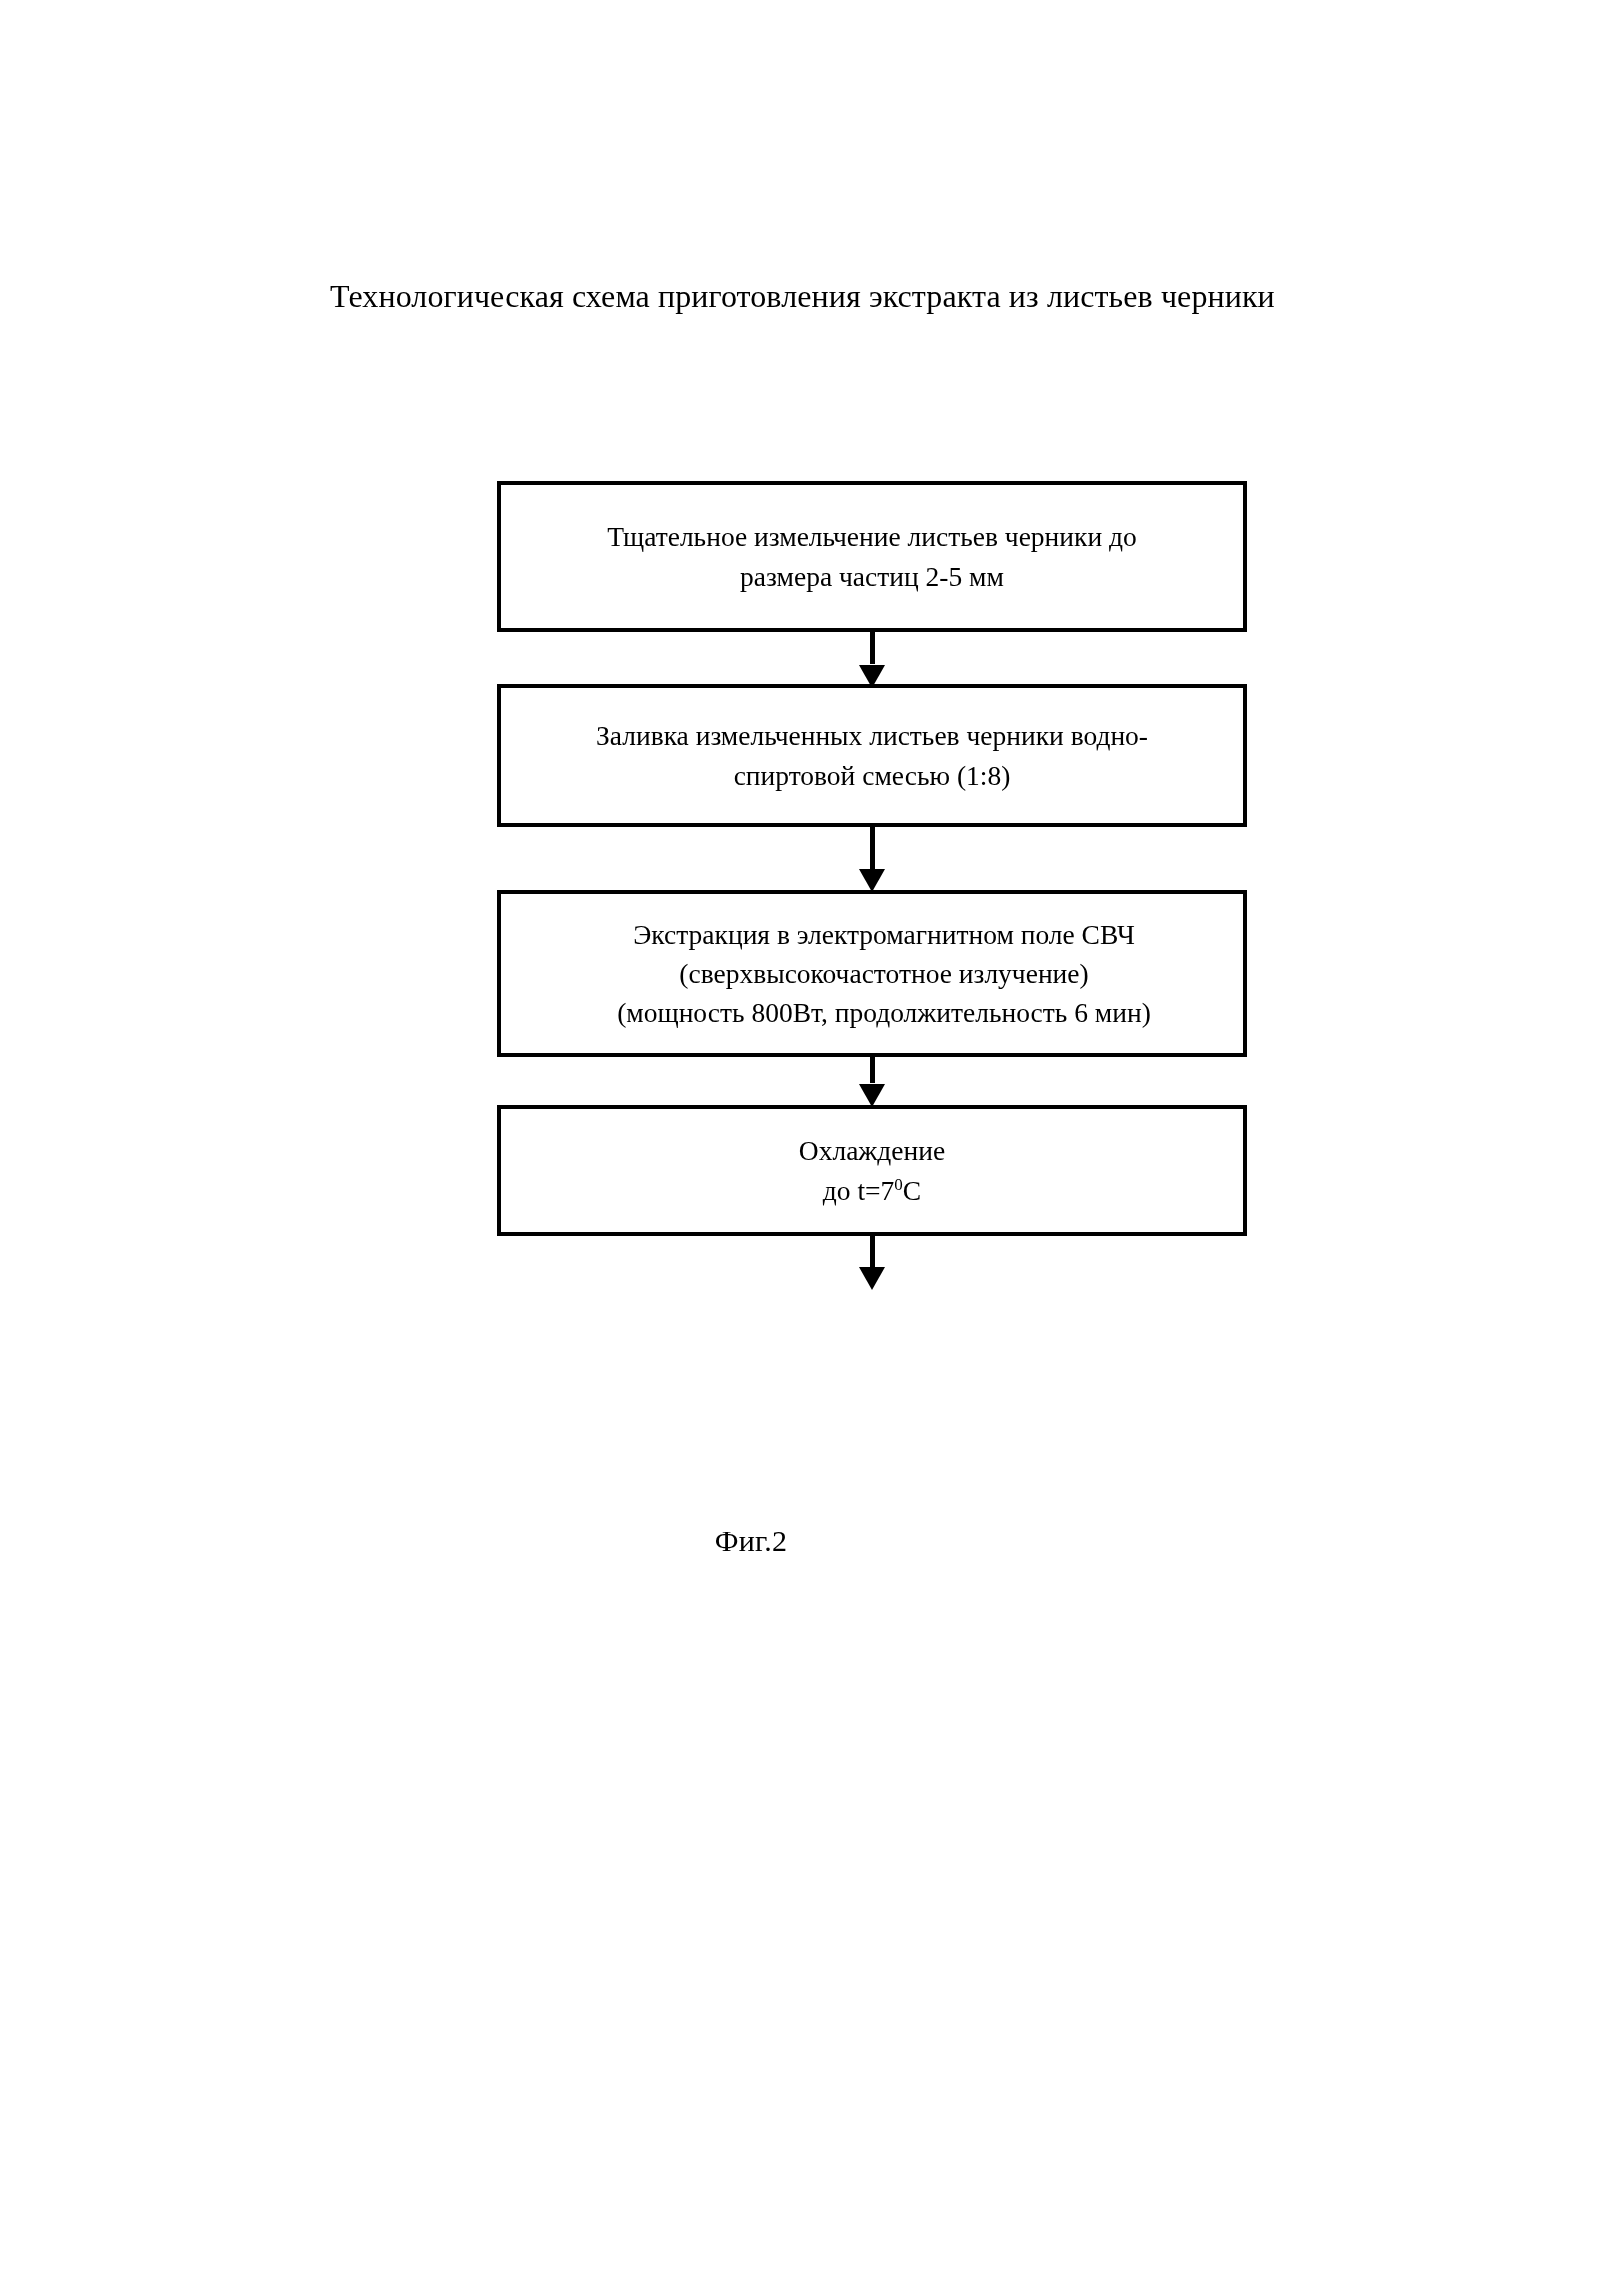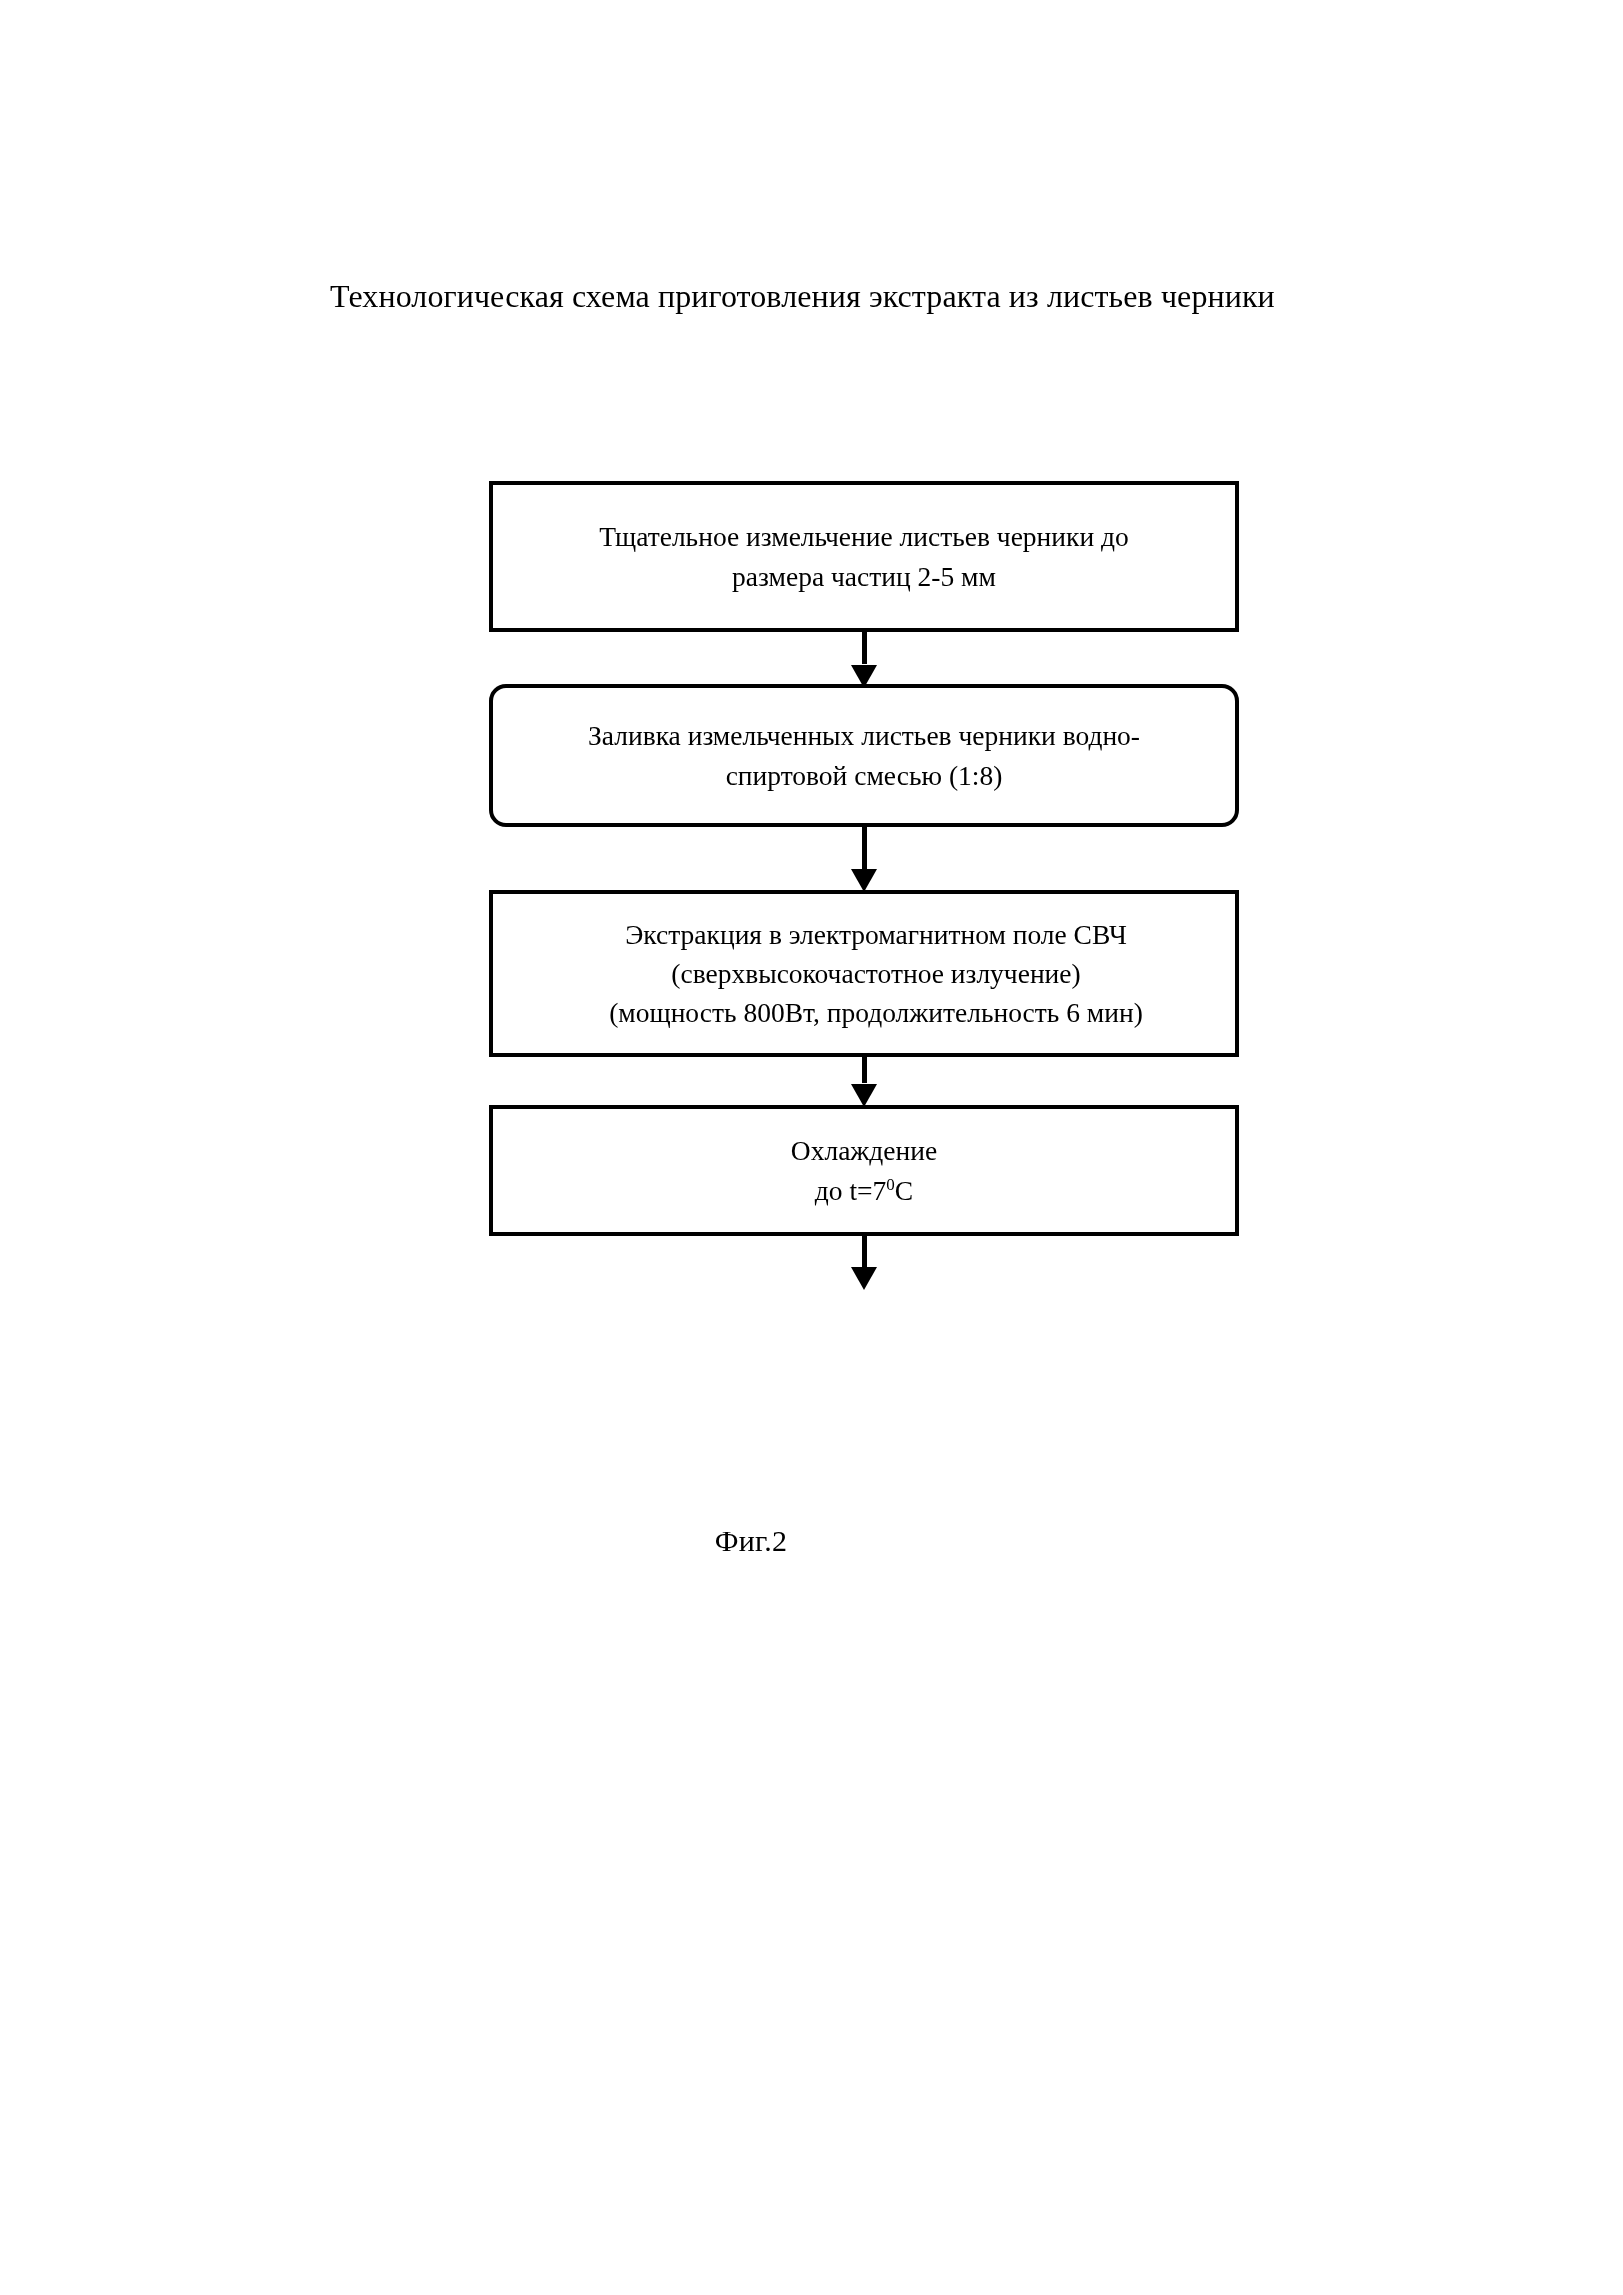--- a/index.html
+++ b/index.html
@@ -32,21 +32,21 @@
     font-size: 32px;
     line-height: 1.15;
     letter-spacing: 0.1px;
     white-space: nowrap;
     font-weight: 400;
   }
 
   
   .flow {
     position: absolute;
-    left: 0; top: 0;
+    left: 8px; top: 0;
     width: 1585px;
     height: 2295px;
   }
 
   .flow-box {
     position: absolute;
     box-sizing: border-box;
     border: 4.6px solid #000000;
     background: #ffffff;
     display: flex;
@@ -55,21 +55,21 @@
     text-align: center;
   }
 
   .flow-box .box-text {
     font-size: 27.5px;
     line-height: 1.42;
     padding: 0 14.4px;
   }
 
   .box-1 { left: 489px;  top: 481px;  width: 750px; height: 151px; }
-  .box-2 { left: 489px;  top: 684px; width: 750px; height: 143px; border-radius: 17px; }
+  .box-2 { left: 489px;  top: 684px; width: 750px; height: 143px; }
   .box-3 { left: 489px;  top: 890px; width: 750px; height: 167px; padding-left: 24px; }
   .box-4 { left: 489px;  top: 1105px; width: 750px; height: 131px; }
   .box-5 { left: 499px;  top: 1288px; width: 750px; height: 151px; }
 
   
   .arrow {
     position: absolute;
     width: 26px;
   }
   .arrow .stem {

